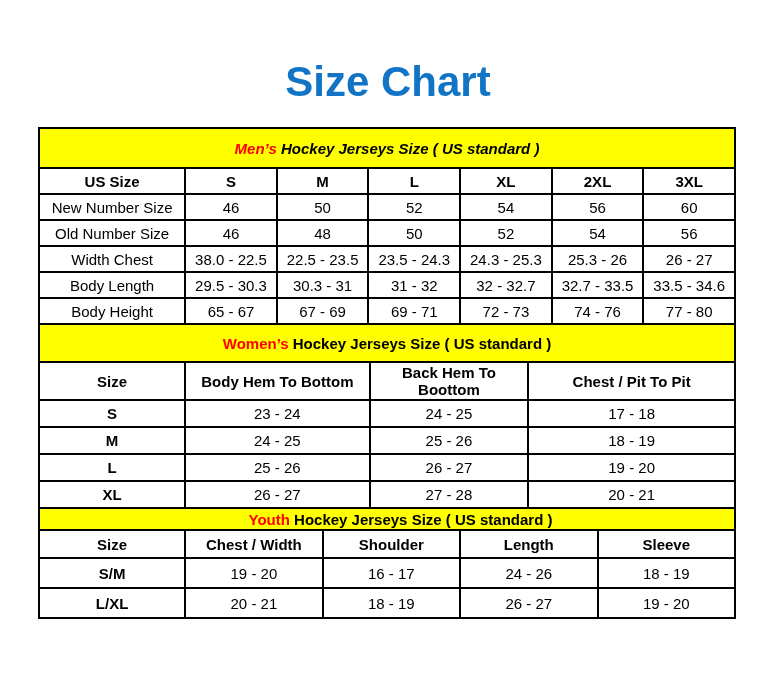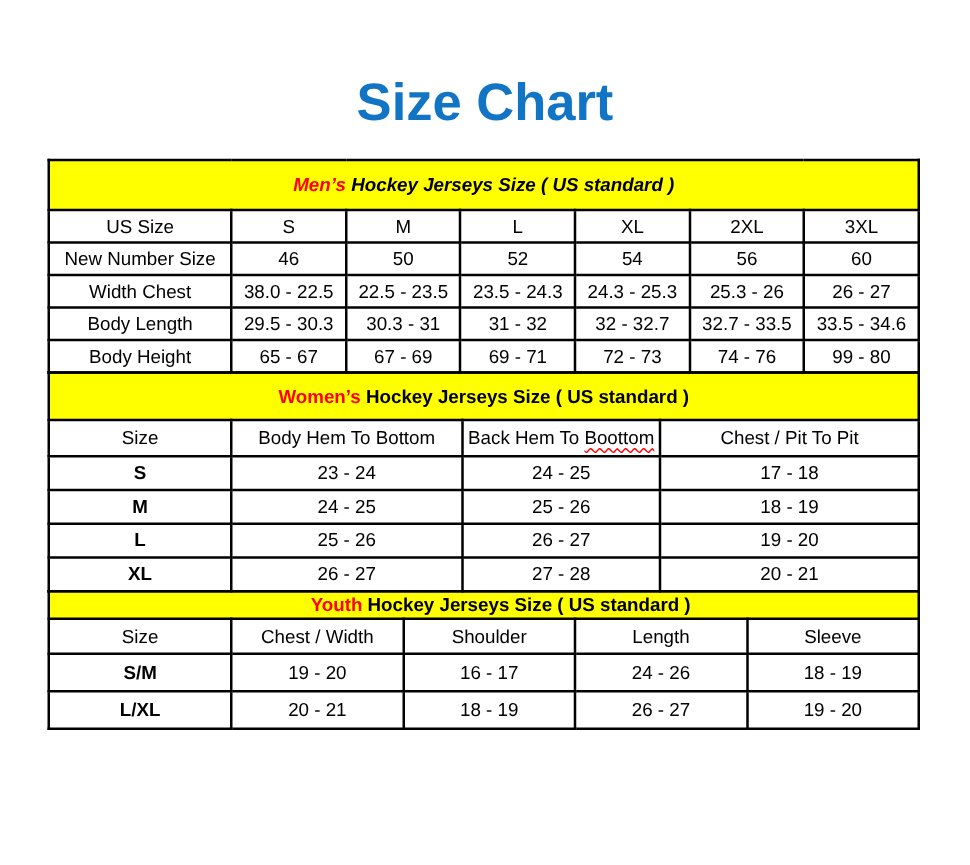--- a/index.html
+++ b/index.html
@@ -43,21 +43,21 @@
     padding: 1px 2px;
     font-size: 15px;
     overflow: hidden;
   }
   .section-title {
     background: var(--section-bg);
     font-weight: bold;
     font-size: 17px;
   }
   .section-title .accent { color: var(--accent); }
-  th { font-weight: normal; }
+  th { font-weight: bold; }
   td { font-weight: 400; }
   .tbl-mens .row-label { font-weight: 400; }
   .tbl-womens .row-label, .tbl-youth .row-label { font-weight: 700; }
 
   
   .section-table col.col-0 { width: 21%; }
   .tbl-womens col.col-1 { width: 26.5%; }
   .tbl-womens col.col-2 { width: 22.8%; }
   .tbl-womens col.col-3 { width: 29.7%; }
 
@@ -112,20 +112,29 @@
           <tr>
             <td class="row-label">New Number Size</td>
             <td>46</td>
             <td>50</td>
             <td>52</td>
             <td>54</td>
             <td>56</td>
             <td>60</td>
           </tr>
           <tr>
+            <td class="row-label">Old Number Size</td>
+            <td>46</td>
+            <td>48</td>
+            <td>50</td>
+            <td>52</td>
+            <td>54</td>
+            <td>56</td>
+          </tr>
+          <tr>
             <td class="row-label">Width Chest</td>
             <td>38.0 - 22.5</td>
             <td>22.5 - 23.5</td>
             <td>23.5 - 24.3</td>
             <td>24.3 - 25.3</td>
             <td>25.3 - 26</td>
             <td>26 - 27</td>
           </tr>
           <tr>
             <td class="row-label">Body Length</td>
@@ -136,21 +145,21 @@
             <td>32.7 - 33.5</td>
             <td>33.5 - 34.6</td>
           </tr>
           <tr>
             <td class="row-label">Body Height</td>
             <td>65 - 67</td>
             <td>67 - 69</td>
             <td>69 - 71</td>
             <td>72 - 73</td>
             <td>74 - 76</td>
-            <td>99 - 80</td>
+            <td>77 - 80</td>
           </tr>
         </tbody>
       </table>
       <table class="section-table tbl-womens">
         <colgroup>
           <col class="col-0">
           <col class="col-1">
           <col class="col-2">
           <col class="col-3">
         </colgroup>

